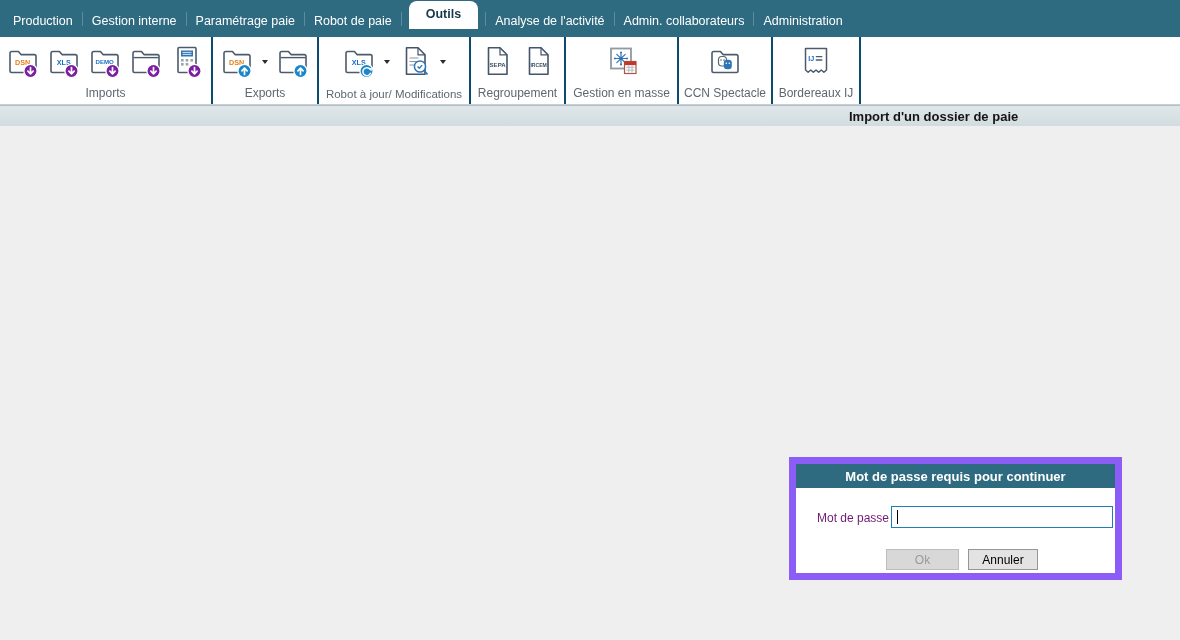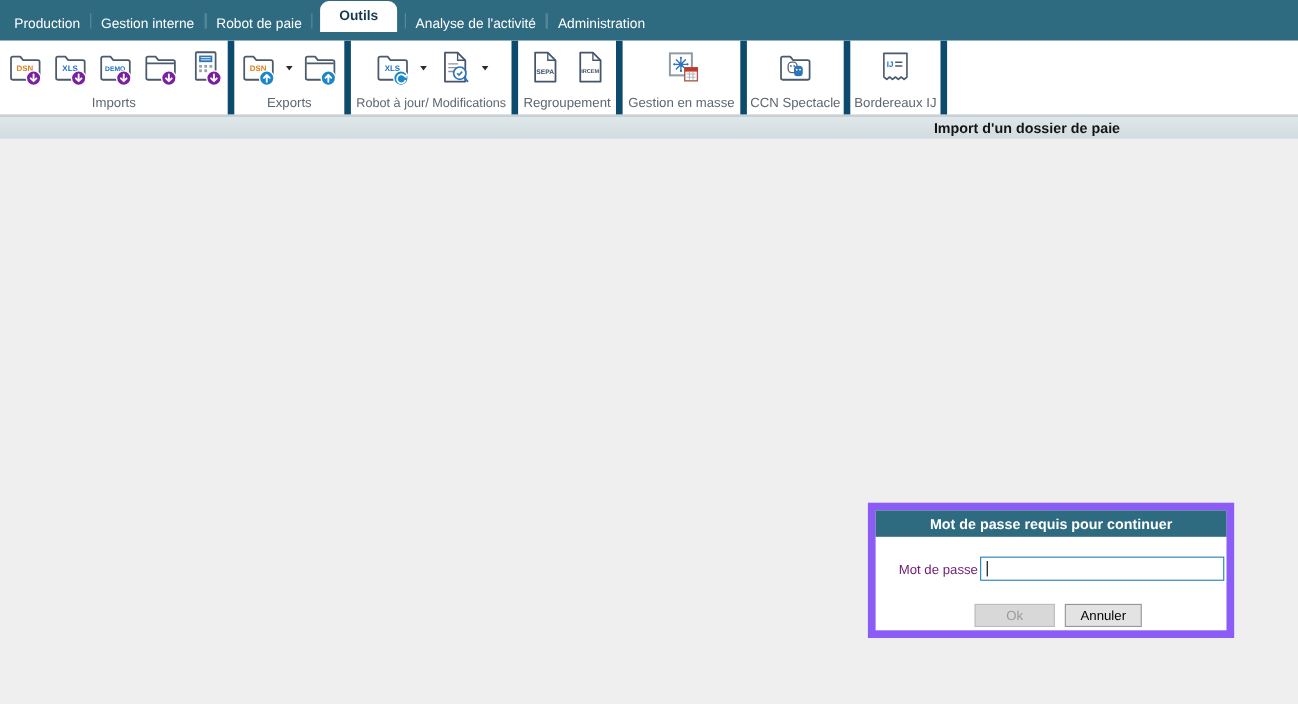--- a/index.html
+++ b/index.html
@@ -8,21 +8,21 @@
   .app { position:relative; width:1180px; height:640px; }
 
   
   .menubar { height:37px; background:#2e6a80; display:flex; align-items:flex-end; padding-left:4px; }
   .tab { color:#fff; font-size:12.5px; padding:5px 9px 9px; white-space:nowrap; cursor:default; }
   .tab.active { background:#ffffff; color:#16394e; font-weight:bold; border-radius:8px 8px 0 0; padding:6px 17px 8px; margin:8px 7px; }
   .msep { width:1px; height:14px; background:#5d8ca1; margin-bottom:11px; }
 
   
   .ribbon { height:68px; background:#ffffff; border-bottom:1px solid #c9d0d4; display:flex; }
-  .rgroup { display:flex; flex-direction:column; justify-content:space-between; border-right:6px solid #0c4a6e; padding-top:6px; flex:none; }
+  .rgroup { display:flex; flex-direction:column; justify-content:space-between; border-right:2px solid #0c4a6e; padding-top:6px; flex:none; }
   .rgroup.g-last { border-right:none; }
   .ricons { display:flex; align-items:flex-start; justify-content:center; gap:9px; }
   .ricons.left { justify-content:flex-start; padding-left:7px; }
   .rbtn { width:32px; height:38px; display:flex; align-items:flex-start; justify-content:center; cursor:default; }
   .ico { width:32px; height:36px; }
   .glabel { font-size:12px; color:#5d6771; text-align:center; padding-bottom:4px; white-space:nowrap; }
   .dd { width:0; height:0; border:3.5px solid transparent; border-top:4.5px solid #2b2b2b; margin-top:17px; }
   .ico text { font-family:"Liberation Sans", sans-serif; font-weight:bold; text-anchor:middle; }
   .t7 { font-size:7.2px; } .t6 { font-size:6.1px; } .t5 { font-size:5.1px; }
   .t-orange { fill:#e0801e; } .t-blue { fill:#1a6fc4; } .t-navy { fill:#3c4f63; }
@@ -77,27 +77,29 @@
   </defs>
 </svg>
 
 <div class="app">
 
   <div class="menubar">
     <div class="tab">Production</div>
     <div class="msep"></div>
     <div class="tab">Gestion interne</div>
     <div class="msep"></div>
+    <div class="tab">Paramétrage paie</div>
     <div class="msep"></div>
     <div class="tab">Robot de paie</div>
     <div class="msep"></div>
     <div class="tab active">Outils</div>
     <div class="msep"></div>
     <div class="tab">Analyse de l'activité</div>
     <div class="msep"></div>
+    <div class="tab">Admin. collaborateurs</div>
     <div class="msep"></div>
     <div class="tab">Administration</div>
   </div>
 
   <div class="ribbon">
 
     <div class="rgroup" style="width:213px">
       <div class="ricons left">
         <div class="rbtn">
           <svg class="ico" viewBox="0 0 32 34">

